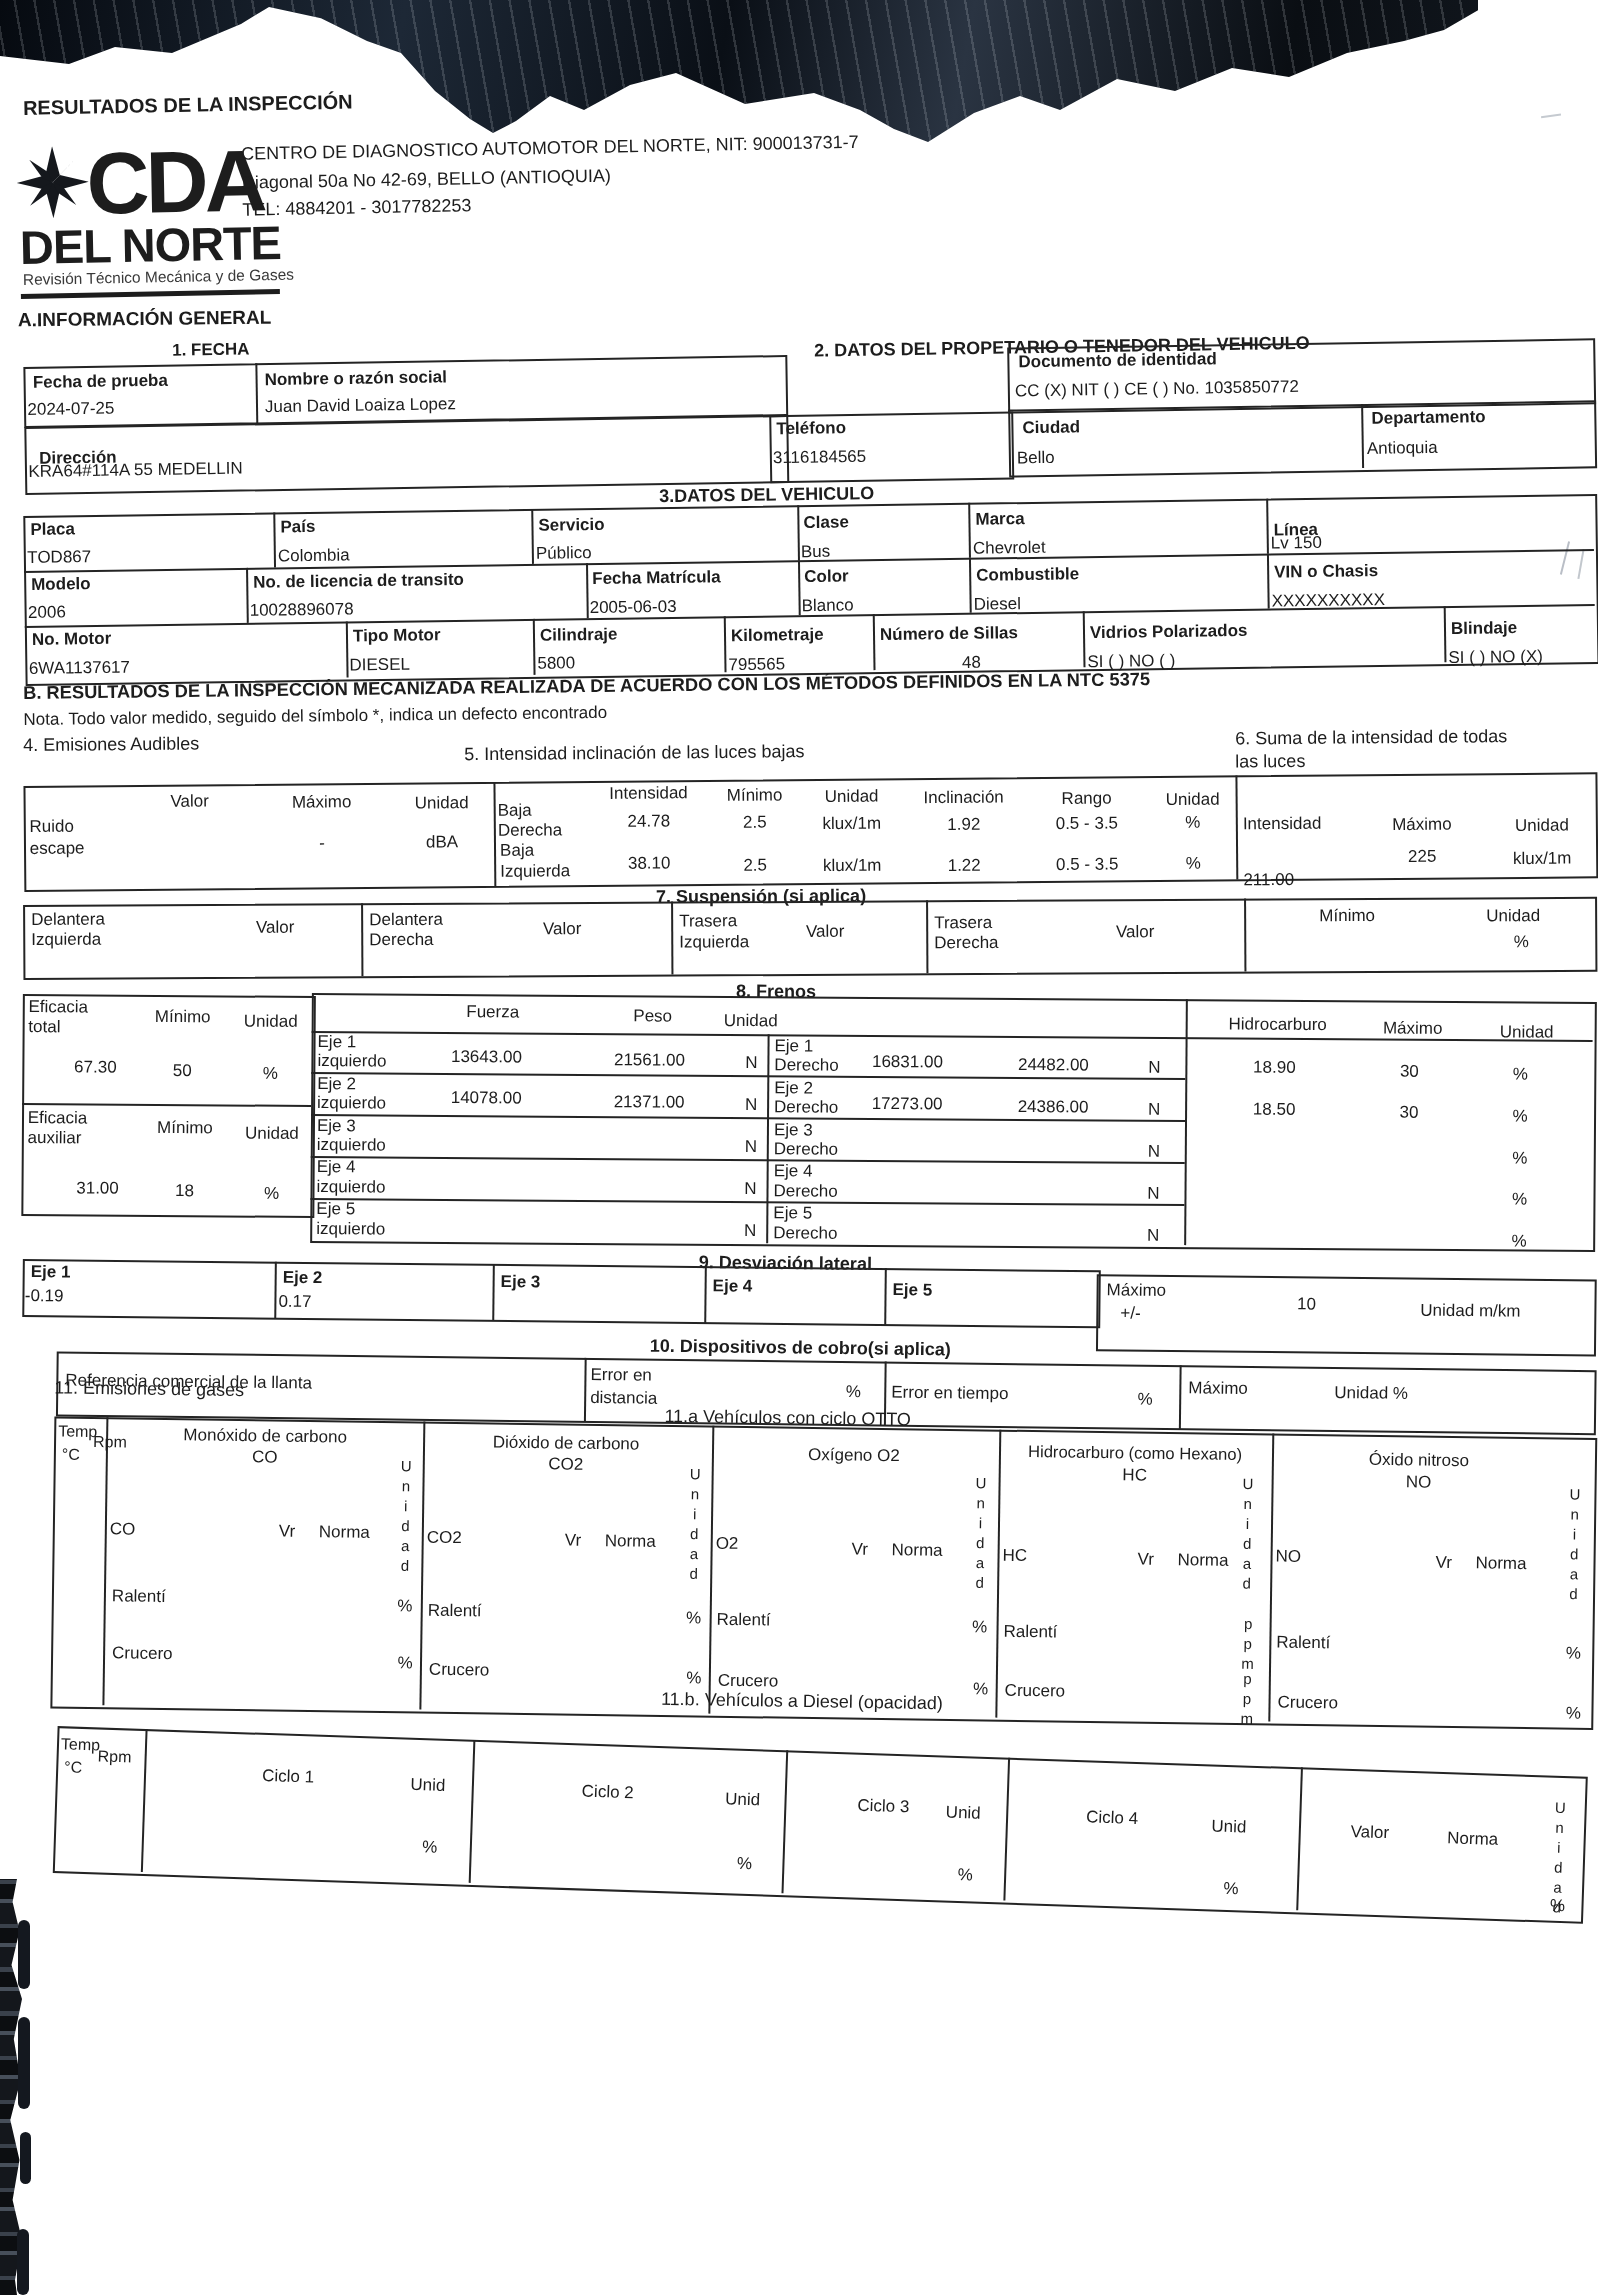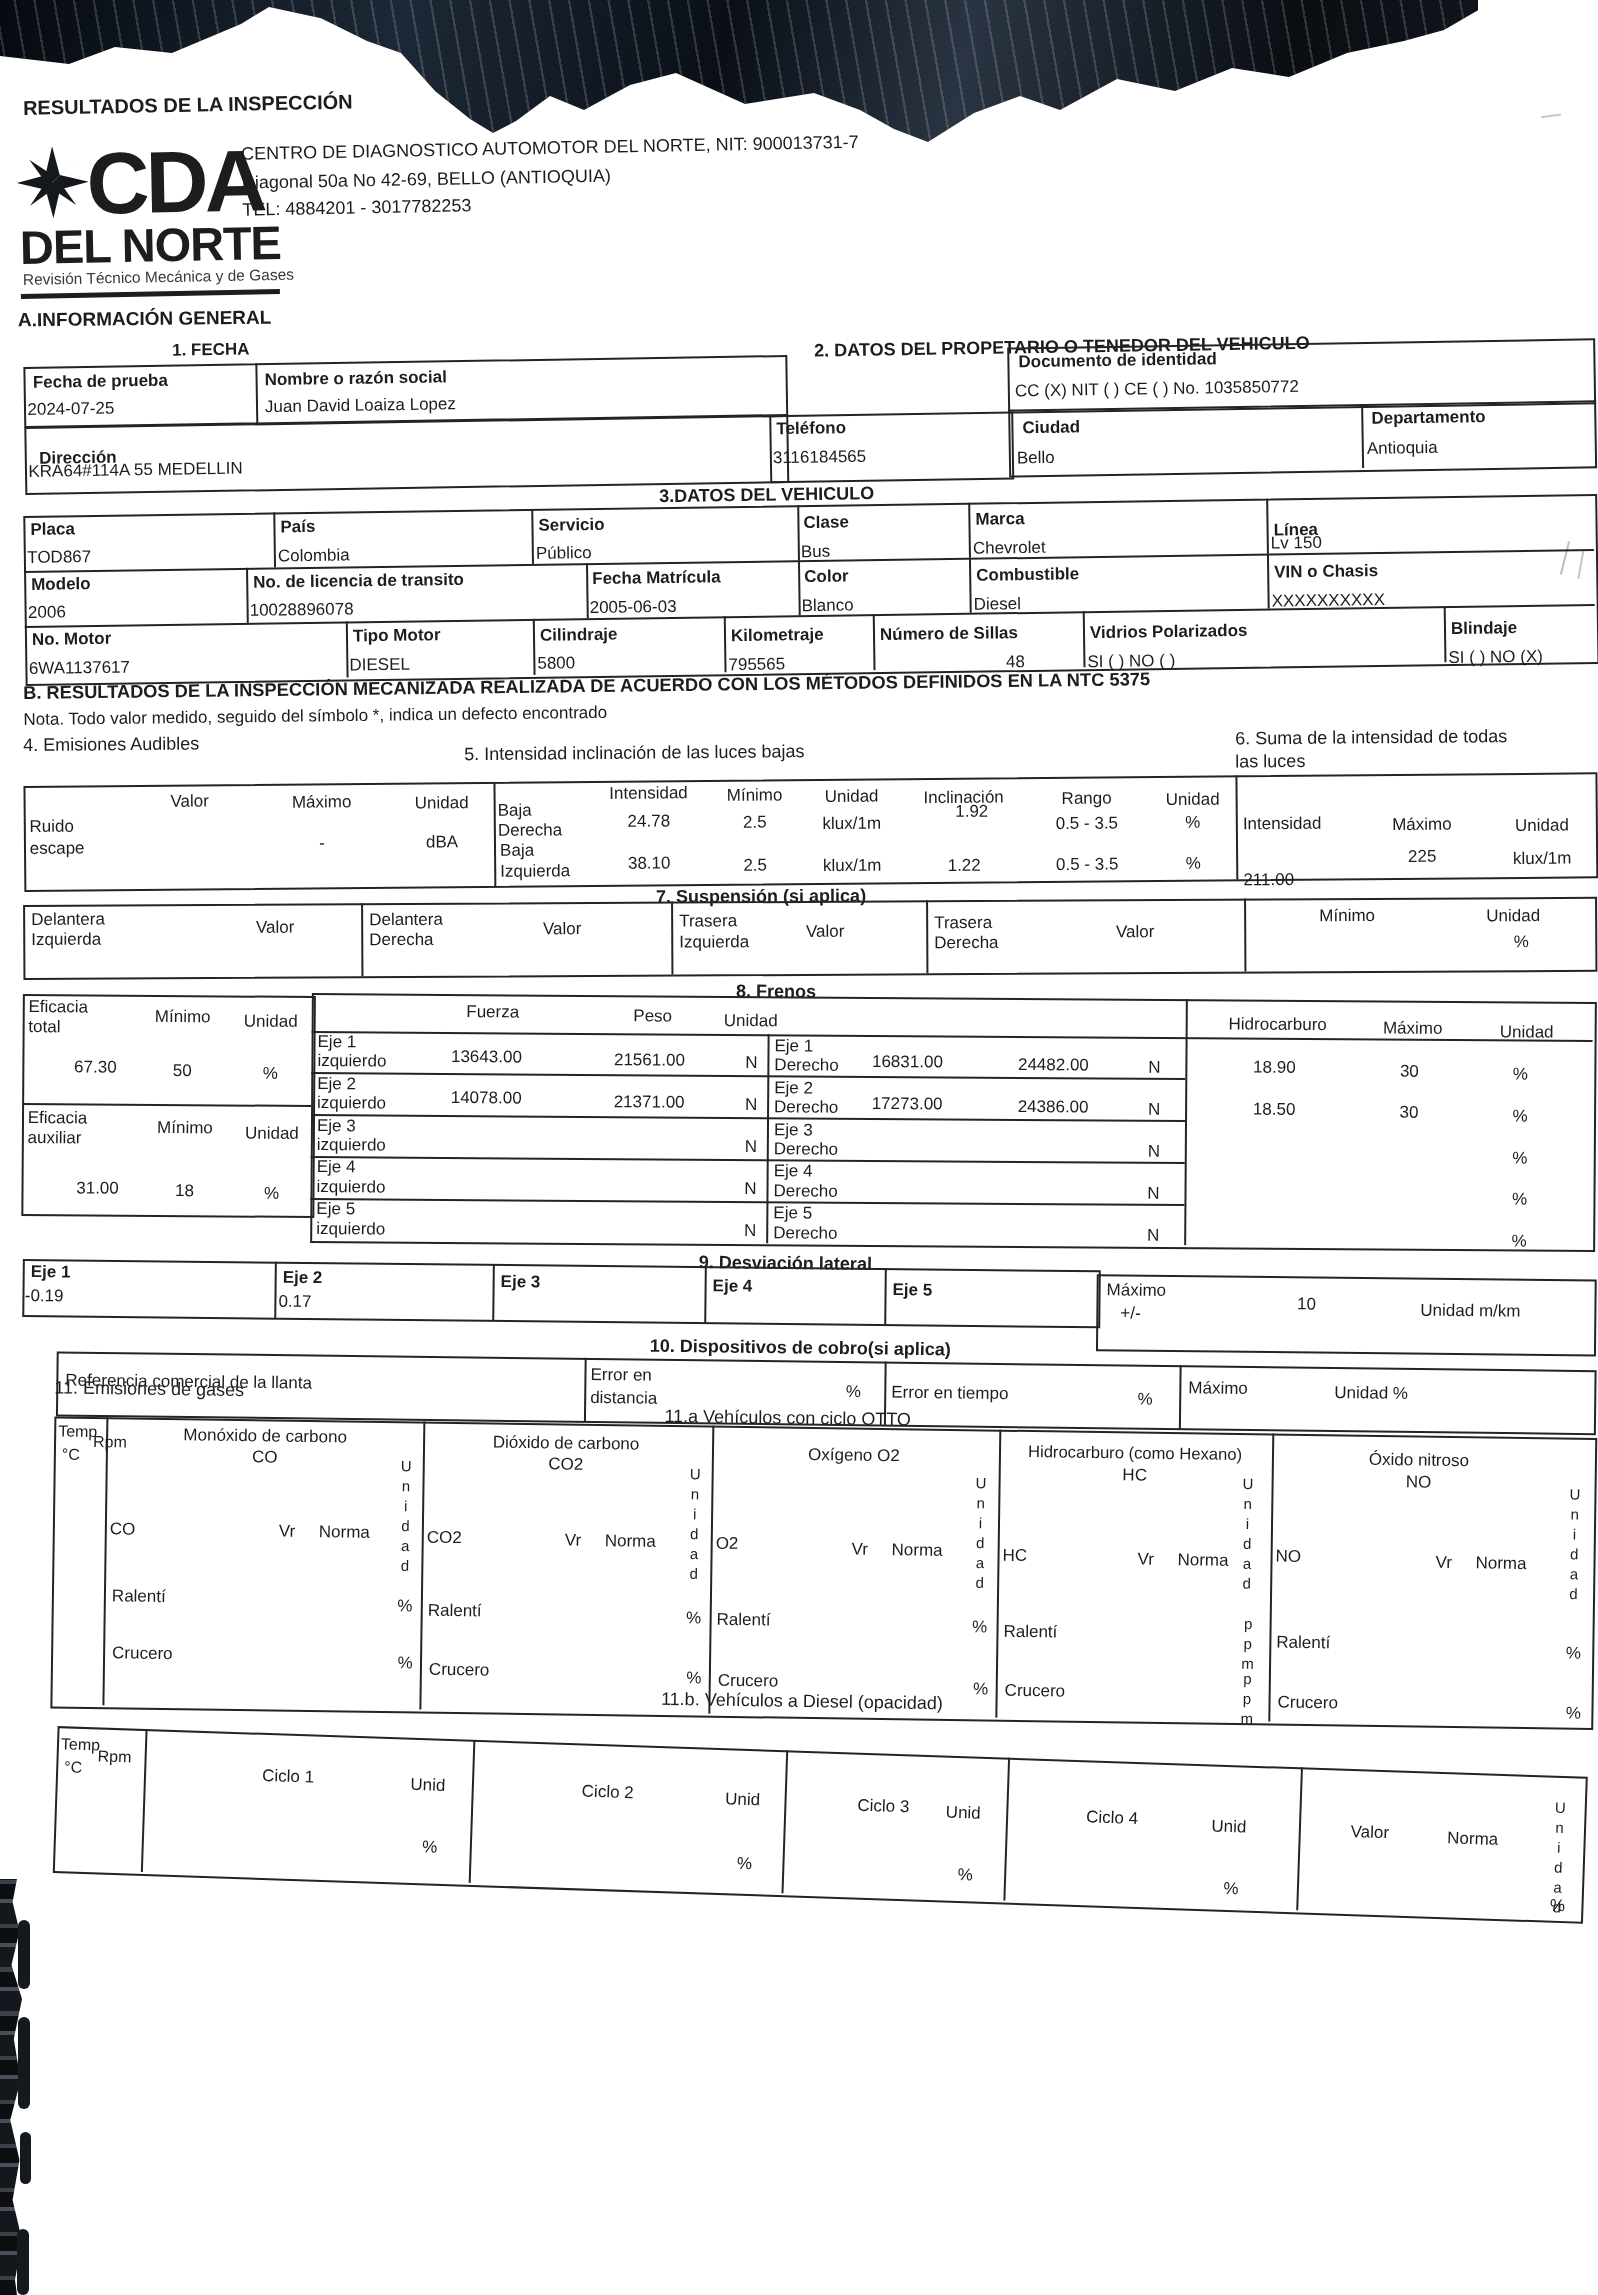--- a/index.html
+++ b/index.html
@@ -135,21 +135,21 @@
     <span class="s" style="left:1247px;top:114px;">XXXXXXXXXX</span>
     <span class="s b" style="left:6.9px;top:135px;">No. Motor</span>
     <span class="s" style="left:3.4px;top:164px;">6WA1137617</span>
     <span class="s b" style="left:328px;top:136px;">Tipo Motor</span>
     <span class="s" style="left:324px;top:165px;">DIESEL</span>
     <span class="s b" style="left:515px;top:138px;">Cilindraje</span>
     <span class="s" style="left:512px;top:166px;">5800</span>
     <span class="s b" style="left:706px;top:141px;">Kilometraje</span>
     <span class="s" style="left:703px;top:170px;">795565</span>
     <span class="s b" style="left:855px;top:142px;">Número de Sillas</span>
-    <span class="s cx" style="left:990px;top:171px;text-align:right;">48</span>
+    <span class="s cx" style="left:946px;top:171px;text-align:right;">48</span>
     <span class="s b" style="left:1065px;top:143px;">Vidrios Polarizados</span>
     <span class="s" style="left:1062px;top:172px;">SI ( ) NO ( )</span>
     <span class="s b" style="left:1426px;top:144px;">Blindaje</span>
     <span class="s" style="left:1423px;top:173px;">SI ( ) NO (X)</span>
   </div>
 
   <div class="sec" style="left:23px;top:683px;width:1573px;height:54px;transform:rotate(-0.7deg);">
     <span class="s b" style="left:0px;top:0px;font-size:18.3px;">B. RESULTADOS DE LA INSPECCIÓN MECANIZADA REALIZADA DE ACUERDO CON LOS MÉTODOS DEFINIDOS EN LA NTC 5375</span>
     <span class="s" style="left:0px;top:27.5px;">Nota. Todo valor medido, seguido del símbolo *, indica un defecto encontrado</span>
   </div>
@@ -173,21 +173,21 @@
     <span class="s cx" style="left:731px;top:60px;">Mínimo</span>
     <span class="s cx" style="left:828px;top:62px;">Unidad</span>
     <span class="s cx" style="left:940px;top:64px;">Inclinación</span>
     <span class="s cx" style="left:1063px;top:66px;">Rango</span>
     <span class="s cx" style="left:1169px;top:68px;">Unidad</span>
     <span class="s" style="left:474px;top:73px;">Baja</span>
     <span class="s" style="left:474px;top:93px;">Derecha</span>
     <span class="s cx" style="left:625px;top:85px;">24.78</span>
     <span class="s cx" style="left:731px;top:87px;">2.5</span>
     <span class="s cx" style="left:828px;top:89px;">klux/1m</span>
-    <span class="s cx" style="left:940px;top:78px;margin-left:8px;">1.92</span>
+    <span class="s cx" style="left:940px;top:91px;">1.92</span>
     <span class="s cx" style="left:1063px;top:91px;">0.5 - 3.5</span>
     <span class="s cx" style="left:1169px;top:91px;">%</span>
     <span class="s" style="left:476px;top:113px;">Baja</span>
     <span class="s" style="left:476px;top:134px;">Izquierda</span>
     <span class="s cx" style="left:625px;top:127px;">38.10</span>
     <span class="s cx" style="left:731px;top:130px;">2.5</span>
     <span class="s cx" style="left:828px;top:131px;">klux/1m</span>
     <span class="s cx" style="left:940px;top:132px;">1.22</span>
     <span class="s cx" style="left:1063px;top:132px;">0.5 - 3.5</span>
     <span class="s cx" style="left:1169px;top:132px;">%</span>

